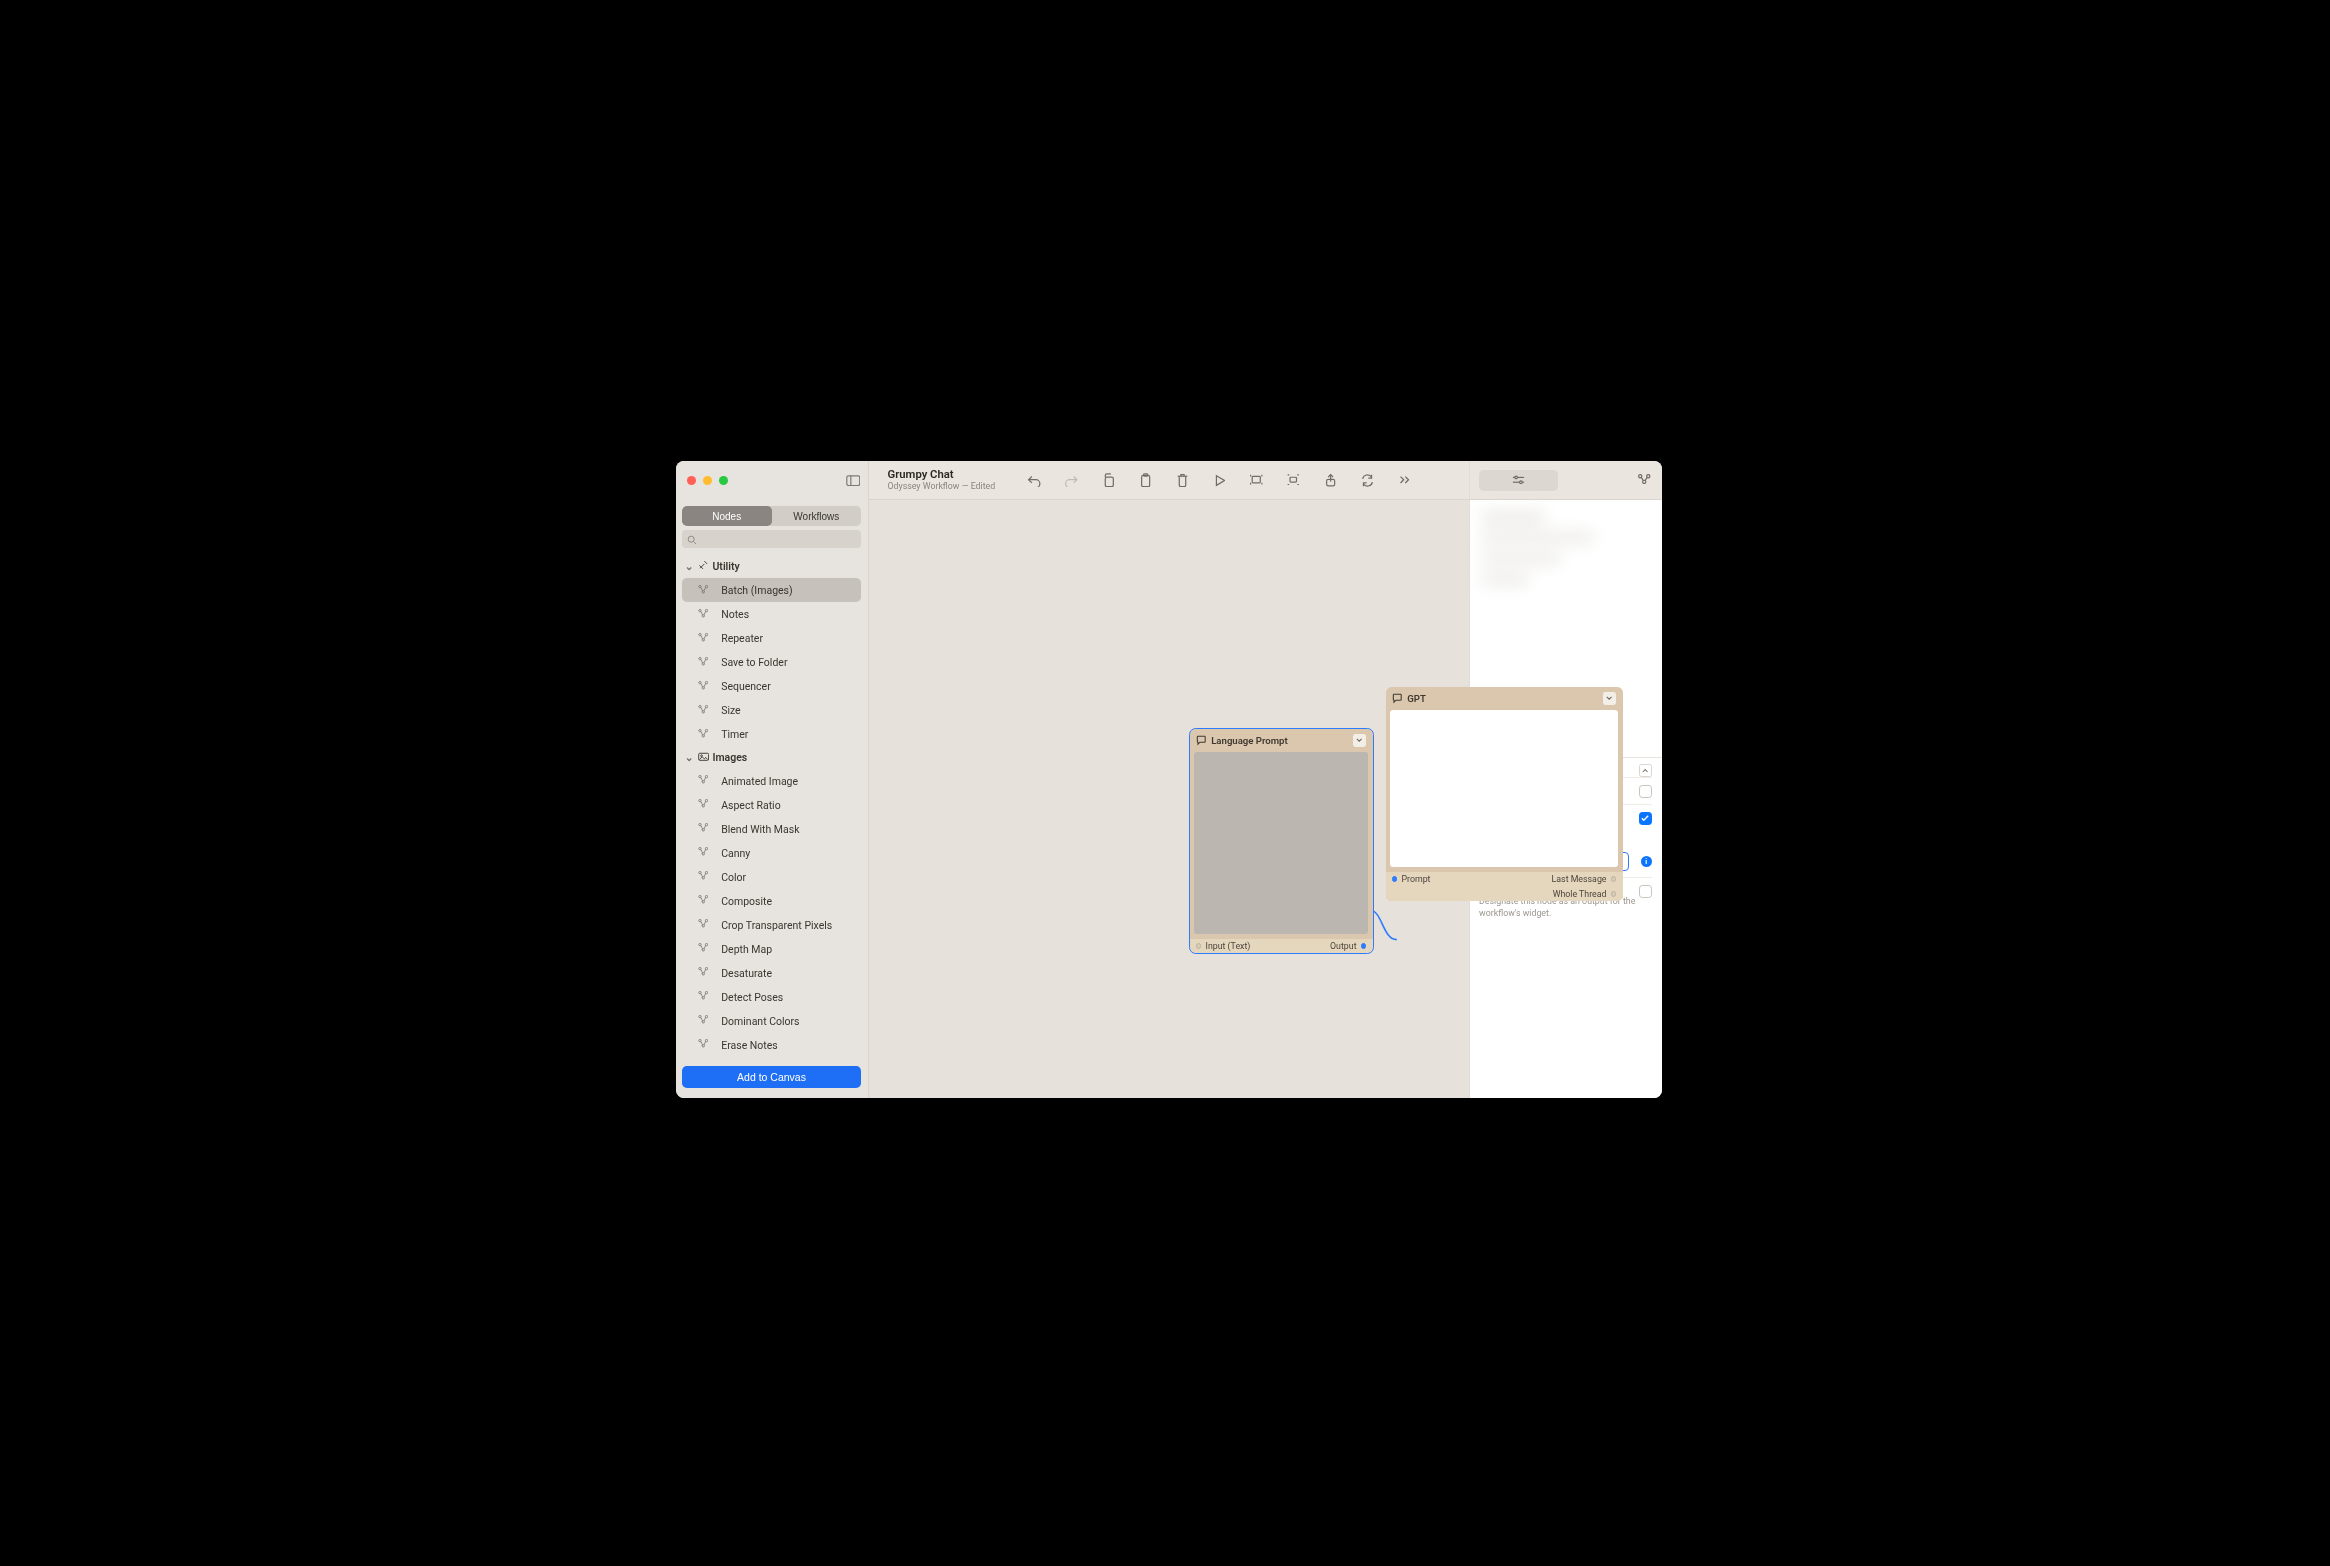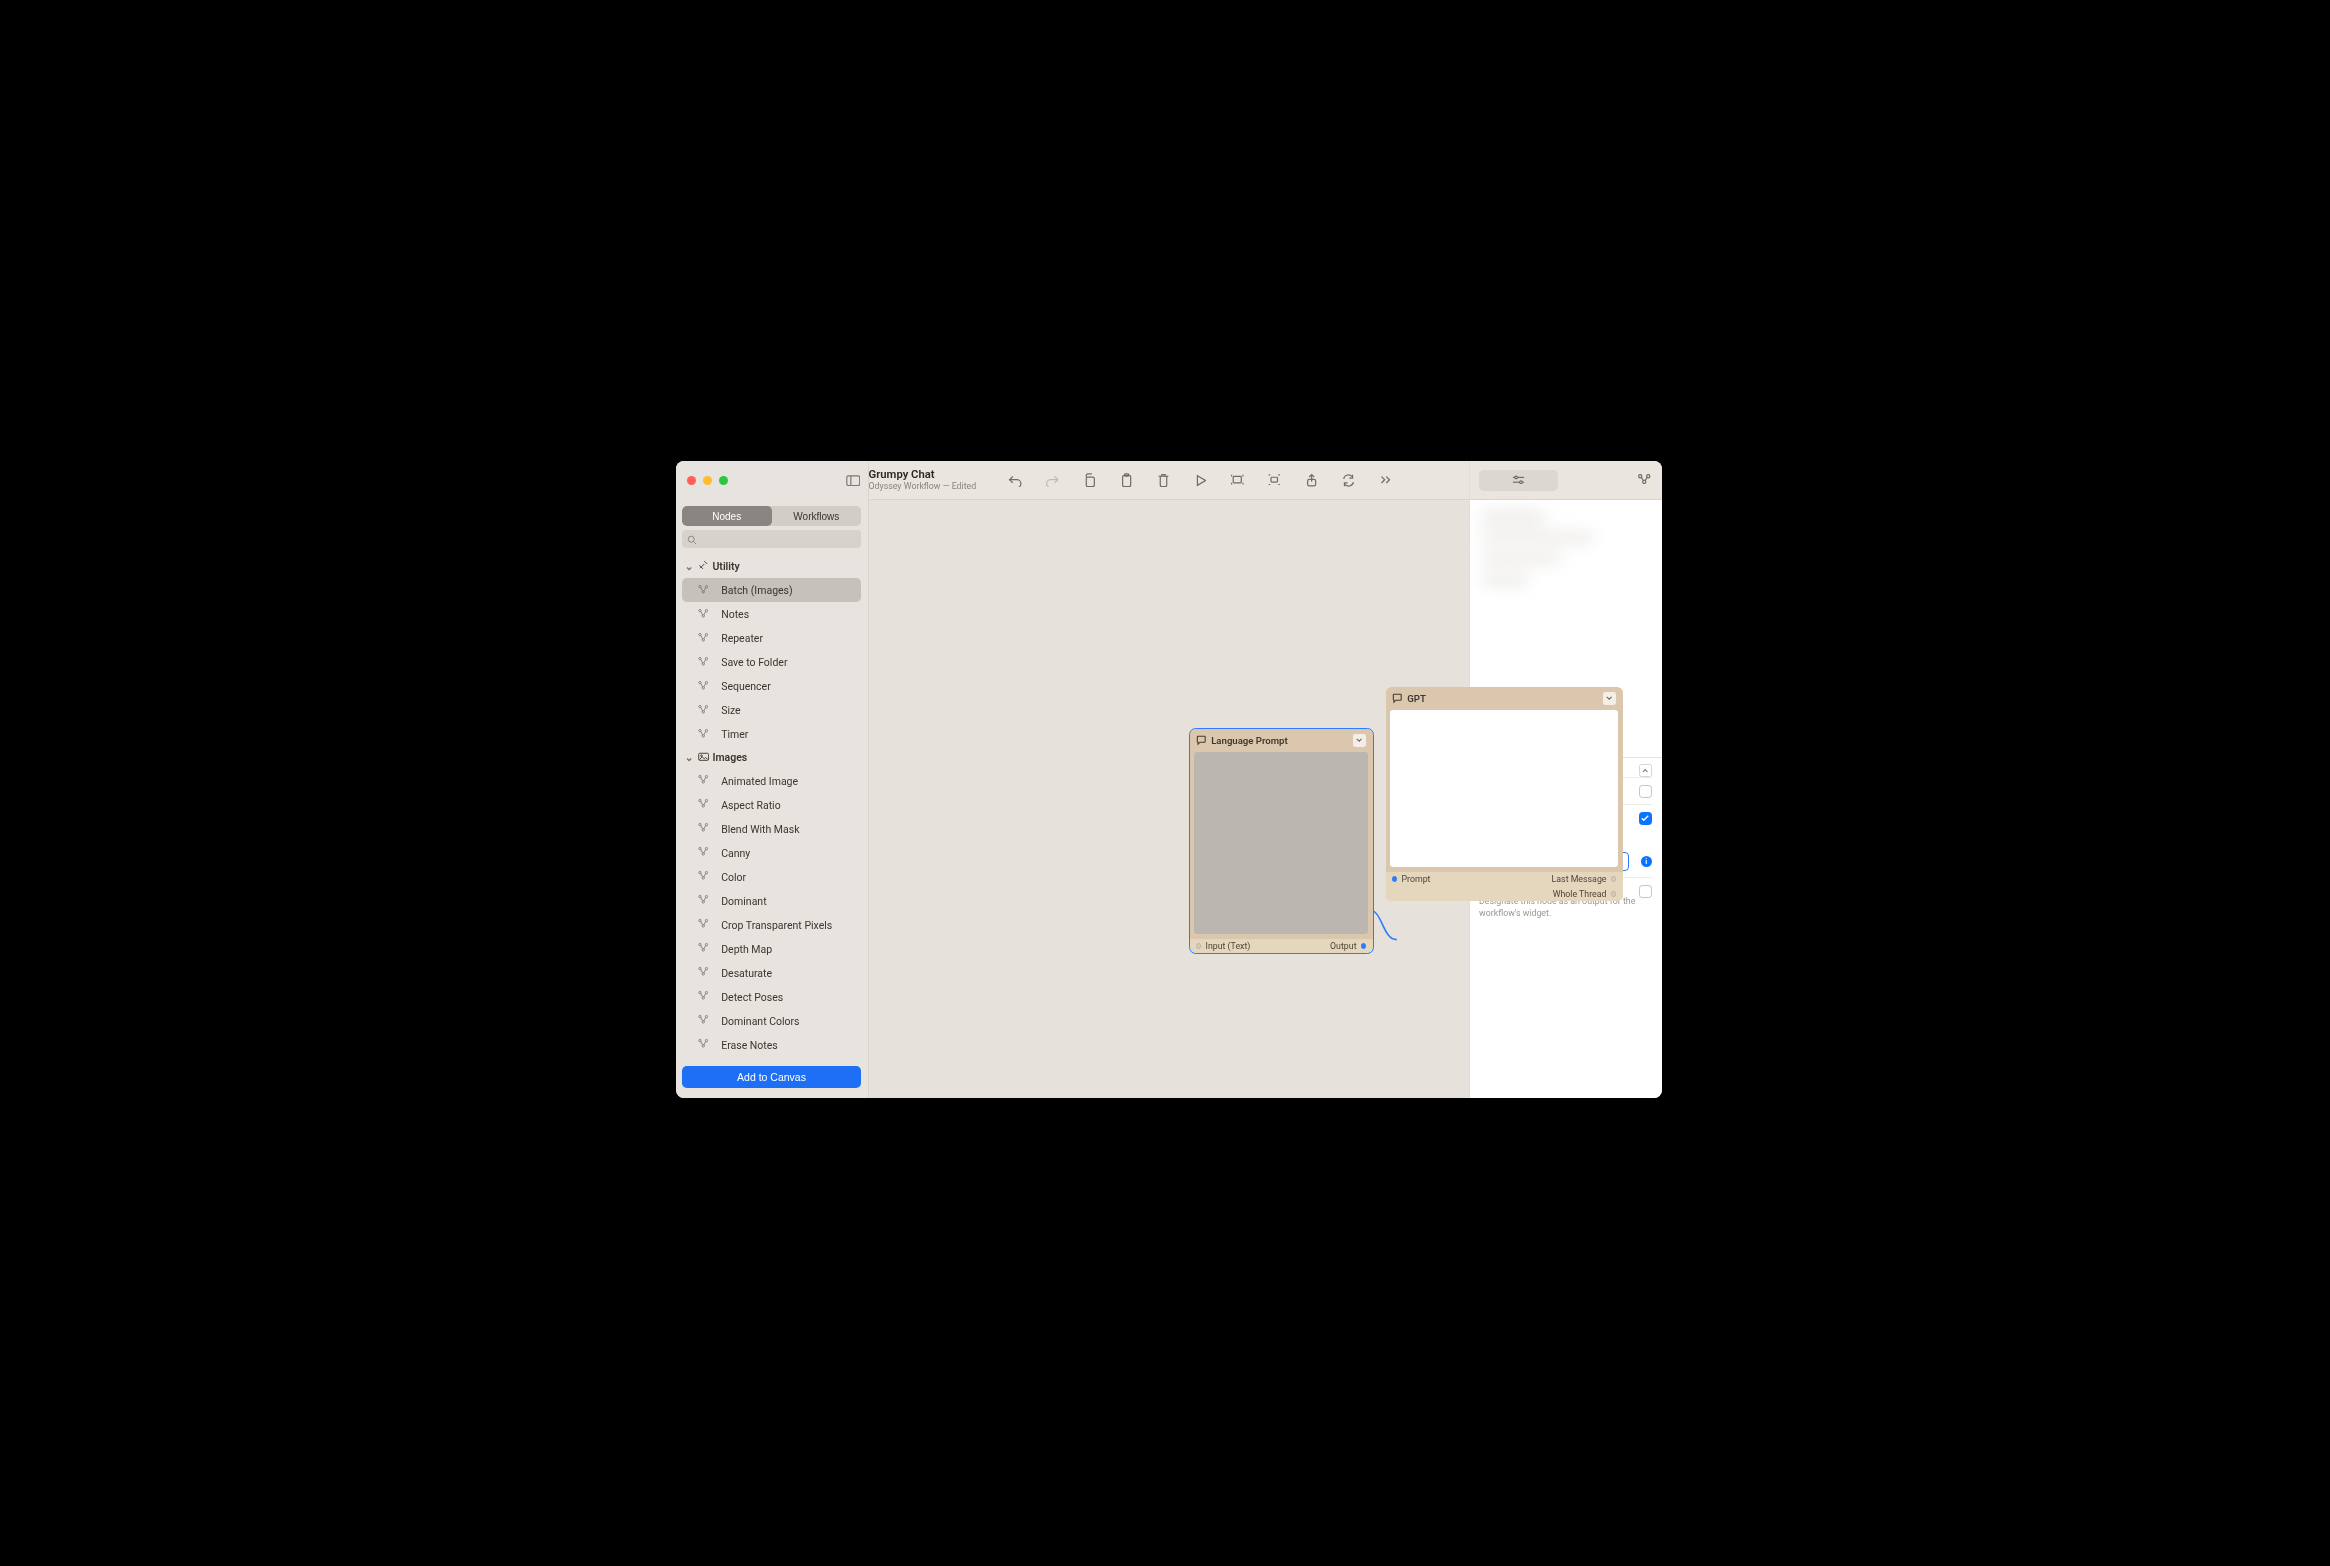--- a/index.html
+++ b/index.html
@@ -113,21 +113,21 @@
   font-weight: 500;
 }
 
 
 .main { flex: 1; display: flex; flex-direction: column; }
 .toolbar {
   height: 39px;
   background: #eae5df;
   border-bottom: 0.8px solid #d9d4cd;
   display: flex; align-items: center;
-  padding: 0 0;
+  padding: 0 19px;
 }
 .title-block { display: flex; flex-direction: column; line-height: 1.15; }
 .title-block .t { font-size: 11.3px; font-weight: 600; color: #2b2824; }
 .title-block .s { font-size: 8.8px; color: #8a857d; }
 .toolbar .spacer20 { width: 21px; }
 .tbtn {
   width: 37px; height: 26px;
   display: flex; align-items: center; justify-content: center;
   color: #716c65;
 }
@@ -419,21 +419,21 @@
               </svg></span>
             <span>Color</span>
           </div>
           <div class="item">
             <span class="nicon"><svg width="10.5" height="10.5" viewBox="0 0 16 16" fill="none" stroke="currentColor" stroke-width="1.3">
                 <circle cx="3" cy="4" r="1.8"></circle>
                 <circle cx="13" cy="4" r="1.8"></circle>
                 <circle cx="8" cy="12" r="1.8"></circle>
                 <path d="M4.3 5.3 7 10.5M11.7 5.3 9 10.5"></path>
               </svg></span>
-            <span>Dominant</span>
+            <span>Composite</span>
           </div>
           <div class="item">
             <span class="nicon"><svg width="10.5" height="10.5" viewBox="0 0 16 16" fill="none" stroke="currentColor" stroke-width="1.3">
                 <circle cx="3" cy="4" r="1.8"></circle>
                 <circle cx="13" cy="4" r="1.8"></circle>
                 <circle cx="8" cy="12" r="1.8"></circle>
                 <path d="M4.3 5.3 7 10.5M11.7 5.3 9 10.5"></path>
               </svg></span>
             <span>Crop Transparent Pixels</span>
           </div>

